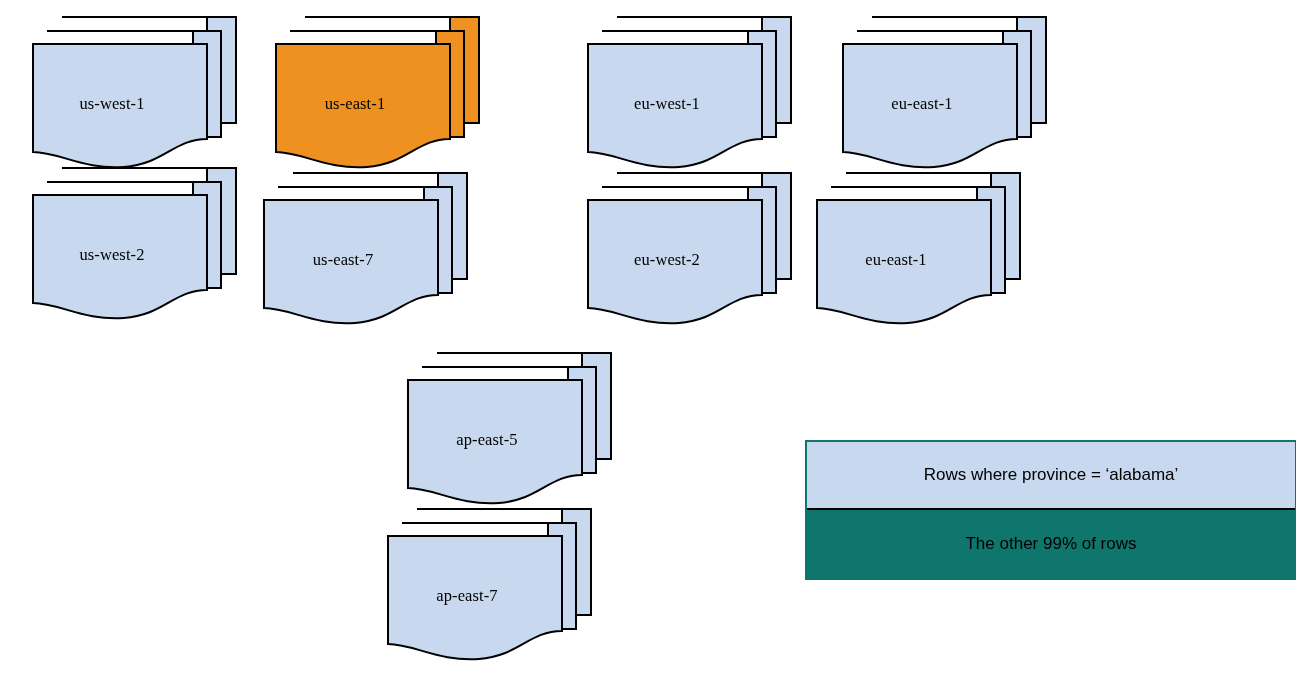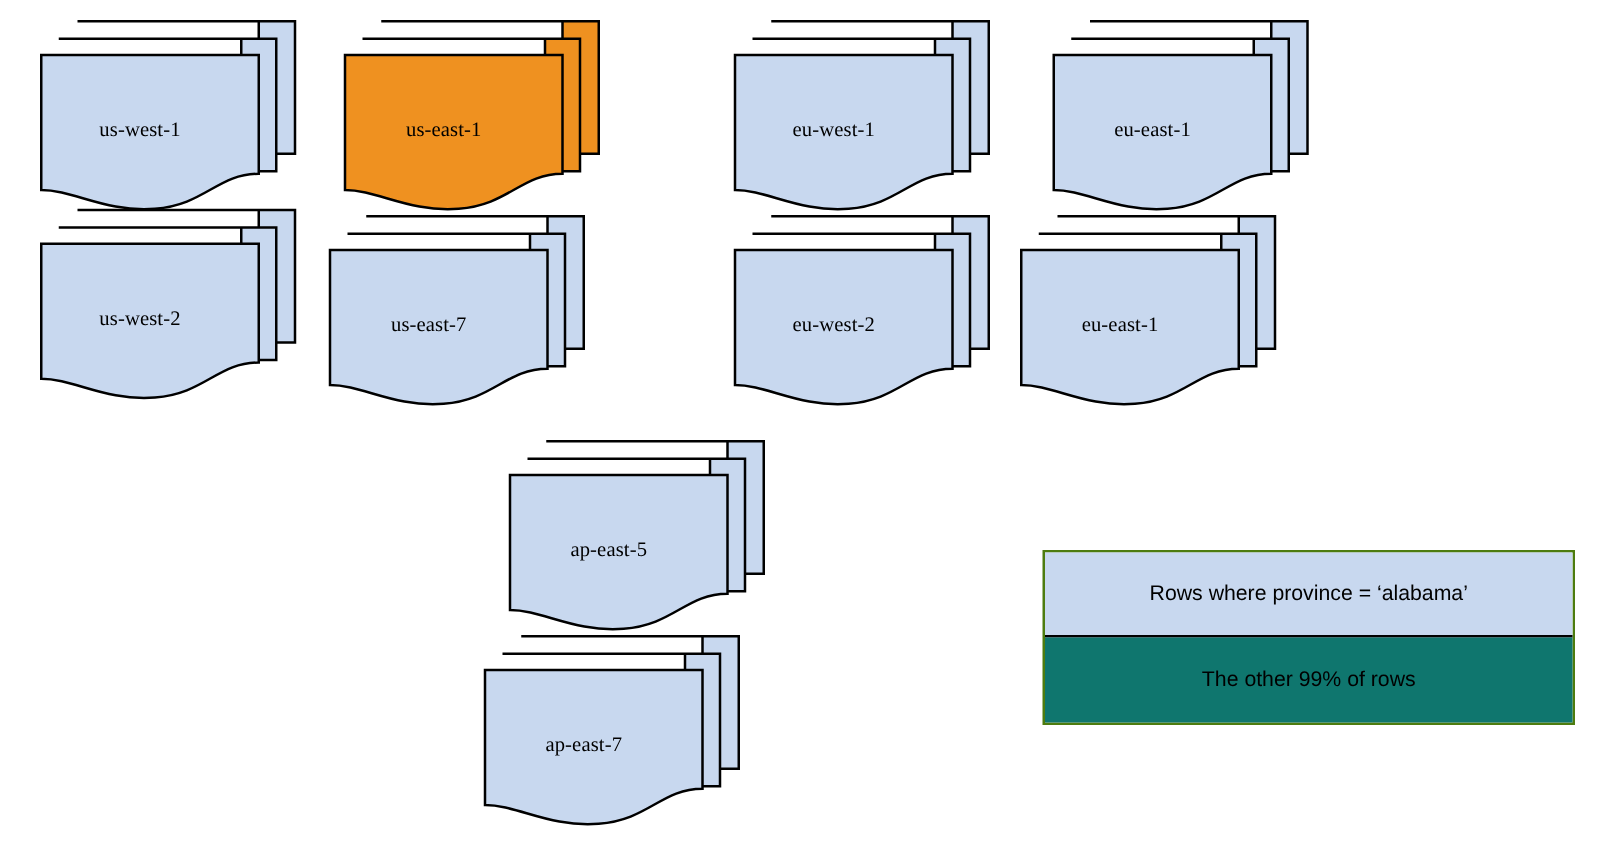--- a/index.html
+++ b/index.html
@@ -44,25 +44,24 @@
     color: #000000;
     letter-spacing: 0.1px;
     white-space: nowrap;
     pointer-events: none;
     font-family: Liberation Serif, serif;
   }
   .legend {
     position: absolute;
     left: 805px;
     top: 440px;
-    width: 426px;
+    width: 492px;
     height: 140px;
-    border: 2px solid #4d7c0f;
+    border: 2px solid #0f766e;
     box-sizing: border-box;
-    margin-left: 29px;
   }
   .legend-row {
     height: 50%;
     box-sizing: border-box;
     display: flex;
     align-items: center;
     justify-content: center;
     font-size: 17px;
     color: #000000;
     white-space: nowrap;

